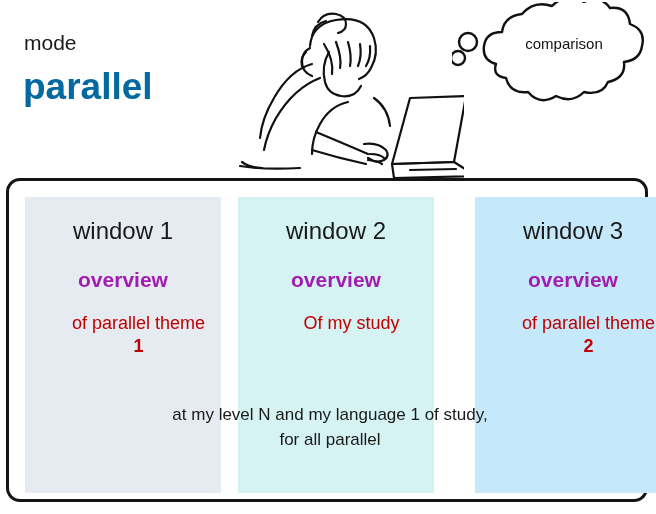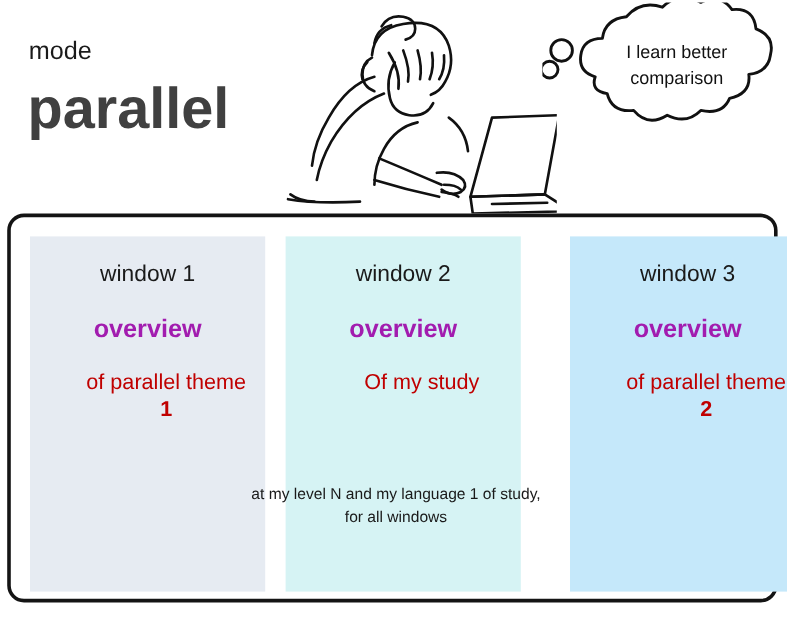--- a/index.html
+++ b/index.html
@@ -33,23 +33,23 @@
     color: #1a1a1a;
     line-height: 1;
     letter-spacing: 0px;
     white-space: nowrap;
   }
 
   #mode-value {
     position: absolute;
     left: 11px;
     top: 68px;
-    font-size: 48px;
+    font-size: 37px;
     font-weight: bold;
-    color: #404040;
+    color: #0369a1;
     line-height: 1;
     letter-spacing: 0px;
     white-space: nowrap;
     text-align: center;
   }
 
   #illustration {
     position: absolute;
     left: 212px;
     top: 2px;
@@ -105,21 +105,21 @@
     height: 296px;
     box-sizing: border-box;
     padding-top: 22px;
     text-align: center;
   }
   .panel-1 { left: 0px; }
   .panel-2 { left: 213px; }
   .panel-3 { left: 450px; }
 
   .window-title {
-    font-size: 19px;
+    font-size: 24px;
     color: #1a1a1a;
     line-height: 1;
     margin-bottom: 26px;
     white-space: nowrap;
   }
 
   .window-overview {
     font-size: 21px;
     font-weight: bold;
     color: #a21caf;
@@ -139,21 +139,21 @@
     display: block;
   }
 
   
   #footer-note {
     position: absolute;
     left: 0px;
     top: 206px;
     width: 610px;
     text-align: center;
-    font-size: 13px;
+    font-size: 17px;
     color: #1a1a1a;
     line-height: 1.45;
     pointer-events: none;
   }
   #footer-note div { white-space: nowrap; }
 </style>
 </head>
 <body>
 
 <div id="header">
@@ -218,21 +218,20 @@
              q-2 14 -18 16
              q2 16 -16 20
              q-6 14 -24 10
              q-12 12 -28 4
              q-16 10 -28 -4
              q-18 2 -22 -14
              q-14 -2 -10 -14 z"></path>
   </svg>
 
   <div id="bubble-text">
-    <div>I learn better</div>
     <div>comparison</div>
   </div>
 </div>
 
 <div id="mode-box">
   <div id="windows-row">
 
     <div class="window-panel panel-1" style="background: rgb(230, 235, 242);">
       <div class="window-title">window 1</div>
       <div class="window-overview">overview</div>
@@ -254,17 +253,17 @@
       <div class="window-title">window 3</div>
       <div class="window-overview">overview</div>
       <div class="window-subject">
         <span>of parallel theme</span>
         <span class="num">2</span>
       </div>
     </div>
 
     <div id="footer-note">
       <div>at my level N and my language 1 of study,</div>
-      <div>for all windows</div>
+      <div>for all parallel</div>
     </div>
 
   </div>
 </div>
 
 </body></html>

